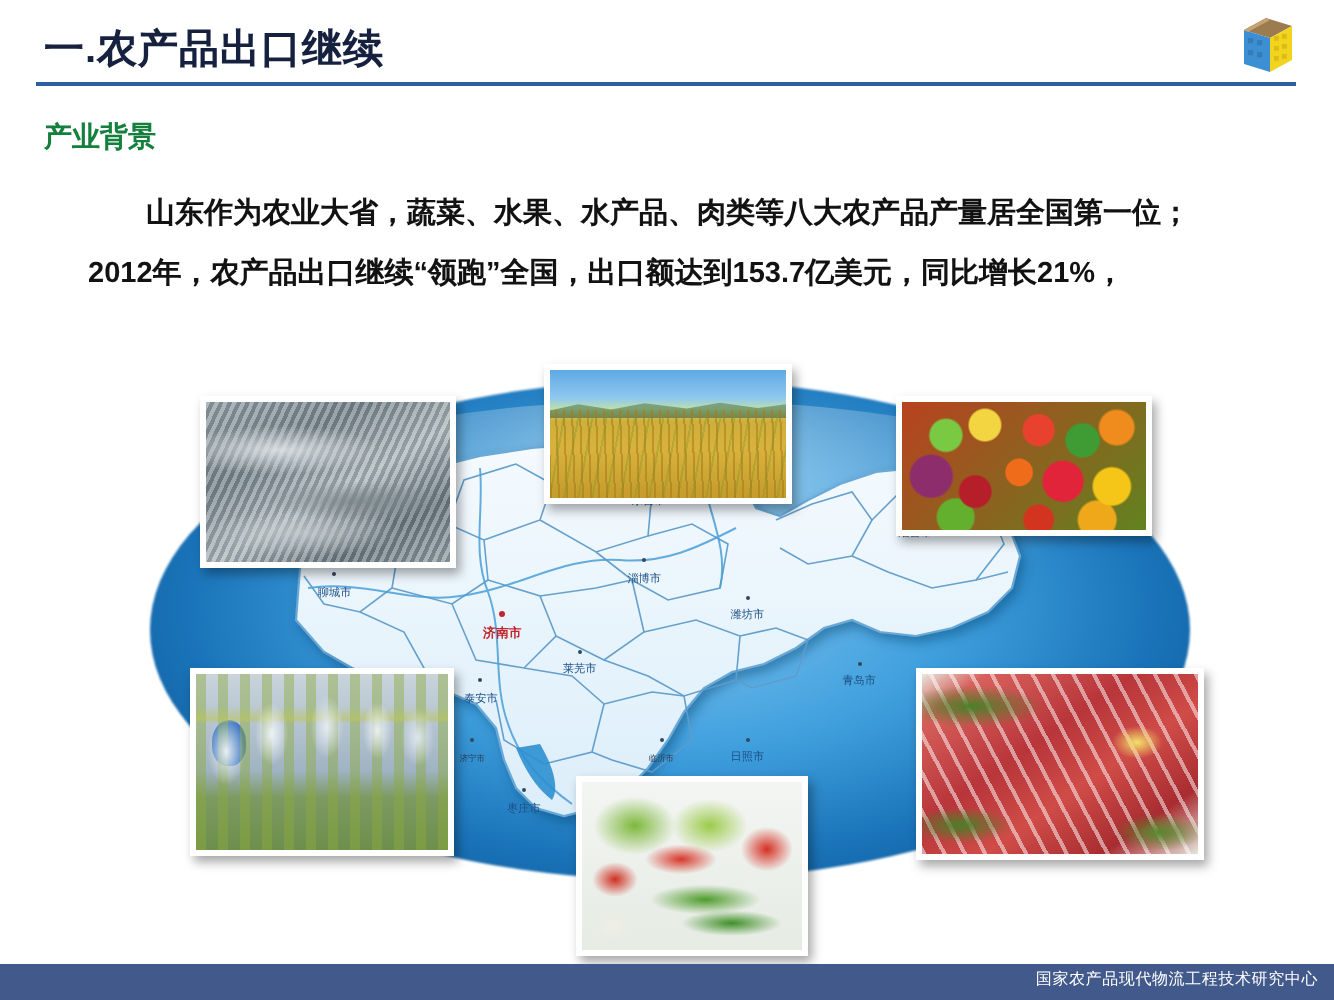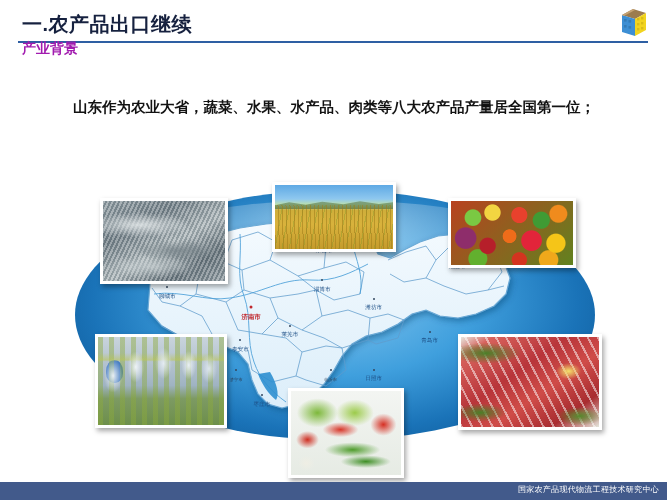--- a/index.html
+++ b/index.html
@@ -23,23 +23,23 @@
     width:630px; height:2px;
     background:#2e5fa3;
   }
   .logo-cube {
     position:absolute; right:18px; top:6px;
     width:30px; height:32px;
   }
 
   
   .section-heading {
-    position:absolute; left:22px; top:40px;
+    position:absolute; left:22px; top:60px;
     font-size:14px; font-weight:bold;
-    color:#a21caf;
+    color:#15803d;
     text-align:right;
   }
 
   
   .body-text {
     position:absolute; left:20px; top:92px;
     width:634px;
     font-size:14.5px; font-weight:bold;
     color:#121212; line-height:30px;
     text-indent:2em;
@@ -248,20 +248,21 @@
       <rect x="5" y="19" width="2.6" height="2.6"></rect>
       <rect x="9.5" y="20" width="2.6" height="2.6"></rect>
     </g>
   </svg>
 </div>
 
 <div class="section-heading">产业背景</div>
 
 <div class="body-text">
   <span class="ln first">山东作为农业大省，蔬菜、水果、水产品、肉类等八大农产品产量居全国第一位；</span>
+  <span class="ln">2012年，农产品出口继续“领跑”全国，出口额达到153.7亿美元，同比增长21%，</span>
 </div>
 
 <div class="collage">
 
   <div class="globe-ellipse"></div>
   <div class="globe-sheen"></div>
 
   <div class="map-wrap">
     <svg viewBox="0 0 430 235" xmlns="http://www.w3.org/2000/svg">
       <defs>

